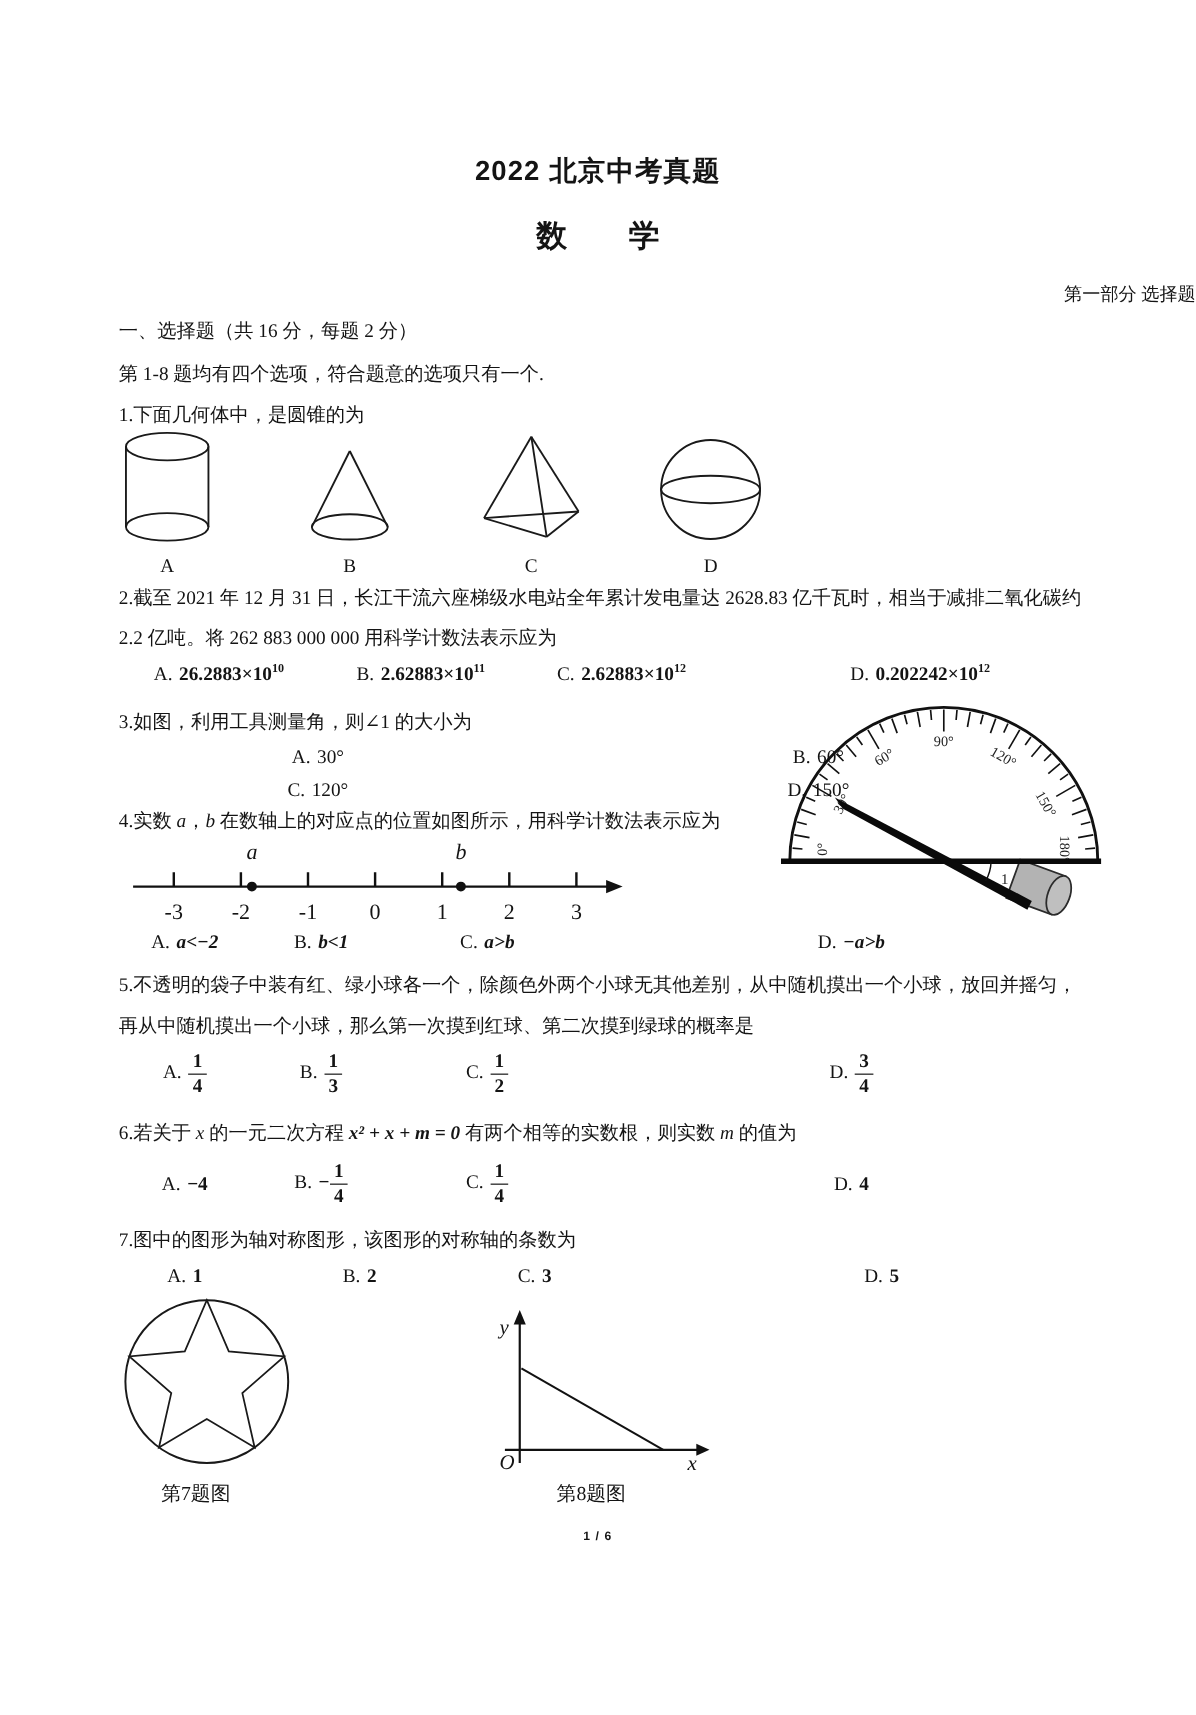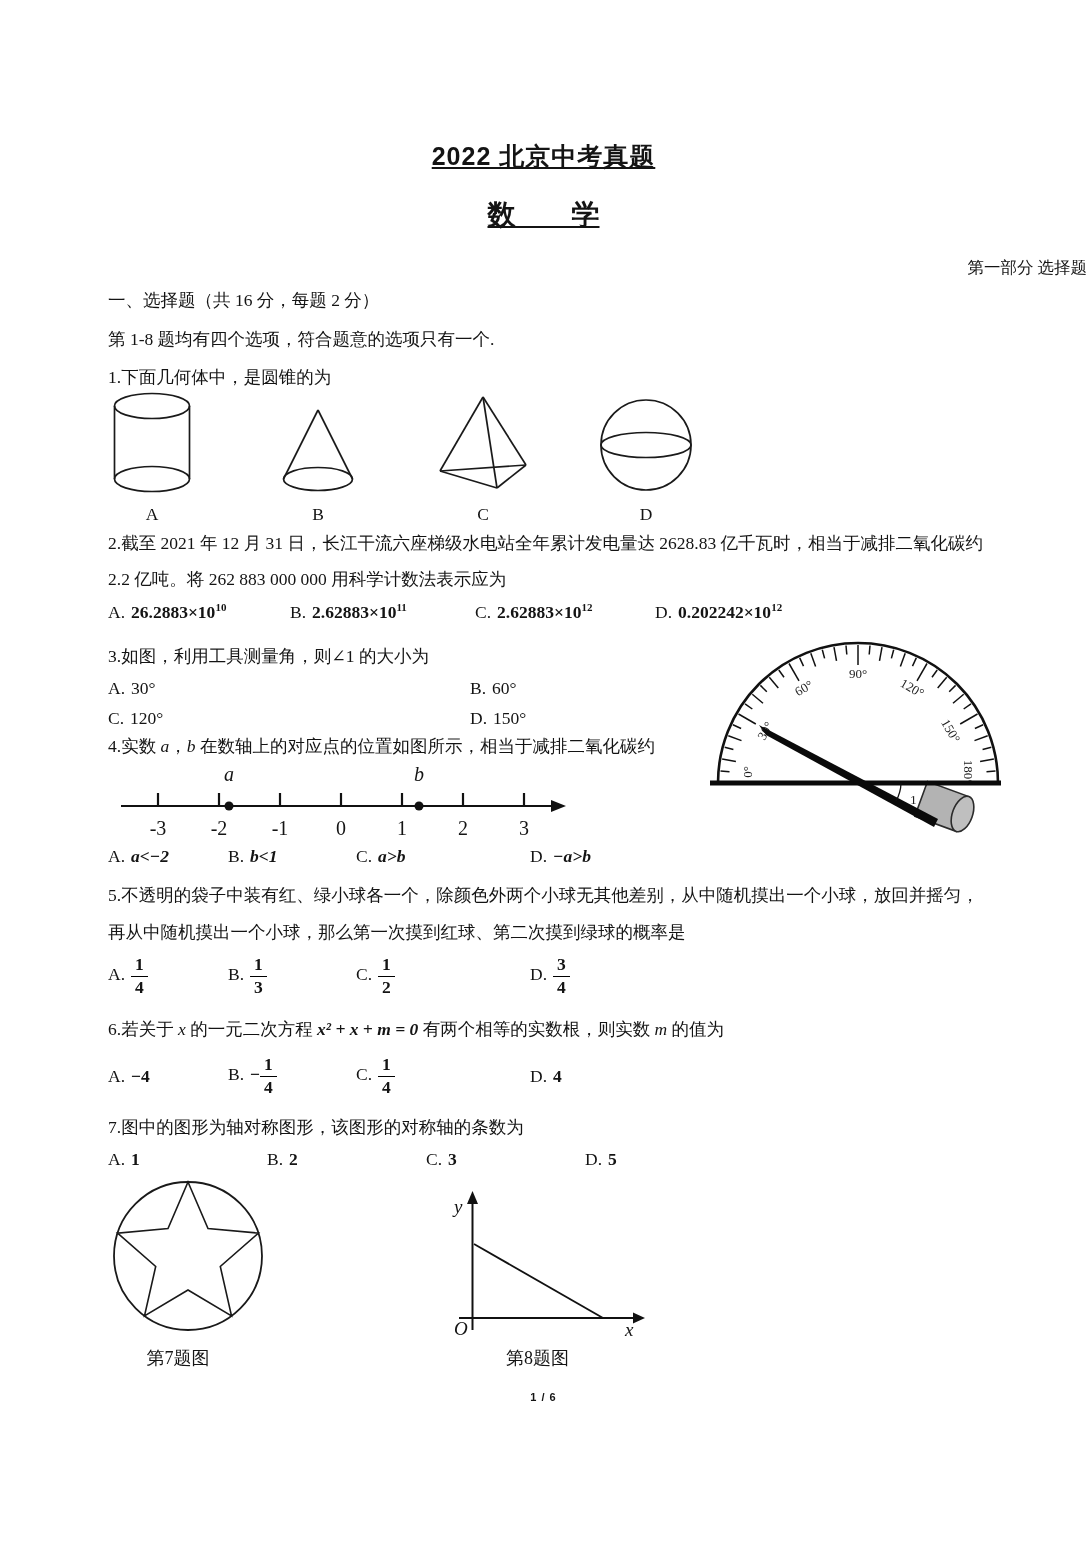--- a/index.html
+++ b/index.html
@@ -1,25 +1,25 @@
 <!DOCTYPE html>
 <html><head>
 <meta charset="utf-8">
 <style>
   html,body{margin:0;padding:0;background:#fff;}
   .page{position:relative;width:1087px;height:1559px;background:#ffffff;overflow:hidden;
         font-family:"Liberation Serif","DejaVu Serif",serif;color:#141414;font-size:17.5px;line-height:1.3;}
   .abs{position:absolute;}
   .center{left:0;width:1087px;text-align:center;}
-  .heiti{font-family:"Liberation Sans","DejaVu Sans",sans-serif;font-weight:700;text-decoration:underline;}
+  .heiti{font-family:"Liberation Sans","DejaVu Sans",sans-serif;font-weight:700;}
   .title{font-size:25px;letter-spacing:1px;}
   .subject{font-size:28px;}
   .part{font-size:16.5px;}
   .bodyline{left:108px;}
-  .row{position:absolute;left:108px;width:910px;display:grid;align-items:center;}
+  .row{position:absolute;left:108px;width:910px;display:grid;align-items:center;text-align:center;}
   .cols-q2{grid-template-columns:182px 185px 180px 1fr;}
   .cols-q3{grid-template-columns:362px 1fr;}
   .cols-q45{grid-template-columns:120px 128px 174px 1fr;}
   .cols-q7{grid-template-columns:120px 120px 120px 1fr;gap:39px;}
   .opt-label{margin-right:6px;}
   .b{font-weight:700;}
   .iv{font-style:italic;font-weight:600;}
   .sup{font-size:11px;position:relative;top:-7px;font-weight:700;}
   .frac{display:inline-flex;flex-direction:column;align-items:center;vertical-align:middle;
         font-weight:700;line-height:1.12;}
@@ -152,21 +152,21 @@
     <g transform="rotate(20 244 176)">
       <rect x="222" y="158" width="44" height="37" fill="#b3b3b3" stroke="#2b2b2b" stroke-width="1.6"></rect>
       <ellipse cx="266" cy="176.5" rx="10" ry="18.5" fill="#bfbfbf" stroke="#2b2b2b" stroke-width="1.6"></ellipse>
     </g>
     <line x1="12" y1="153" x2="303" y2="153" stroke="#0a0a0a" stroke-width="5"></line>
     <polygon points="61,95 240,189 236,197 68,105" fill="#0a0a0a"></polygon>
     <path d="M 203 153 A 38 38 0 0 1 198 171" fill="none" stroke="#111" stroke-width="1.3"></path>
     <text x="212" y="174" font-size="13.5" fill="#222">1</text>
   </svg>
 
-  <div class="abs bodyline" style="top:735px;"><span>4.实数 </span><i>a</i><span>，</span><i>b</i><span> 在数轴上的对应点的位置如图所示，相当于减排二氧化碳约</span></div>
+  <div class="abs bodyline" style="top:735px;"><span>4.实数 </span><i>a</i><span>，</span><i>b</i><span> 在数轴上的对应点的位置如图所示，用科学计数法表示应为</span></div>
 
   <svg class="abs" style="left:105px;top:760px;" width="470" height="88" viewBox="0 0 470 88">
     <g stroke="#111" stroke-width="2.2">
       <line x1="16" y1="46" x2="448" y2="46"></line>
       <line x1="53" y1="33" x2="53" y2="46"></line>
       <line x1="114" y1="33" x2="114" y2="46"></line>
       <line x1="175" y1="33" x2="175" y2="46"></line>
       <line x1="236" y1="33" x2="236" y2="46"></line>
       <line x1="297" y1="33" x2="297" y2="46"></line>
       <line x1="358" y1="33" x2="358" y2="46"></line>

